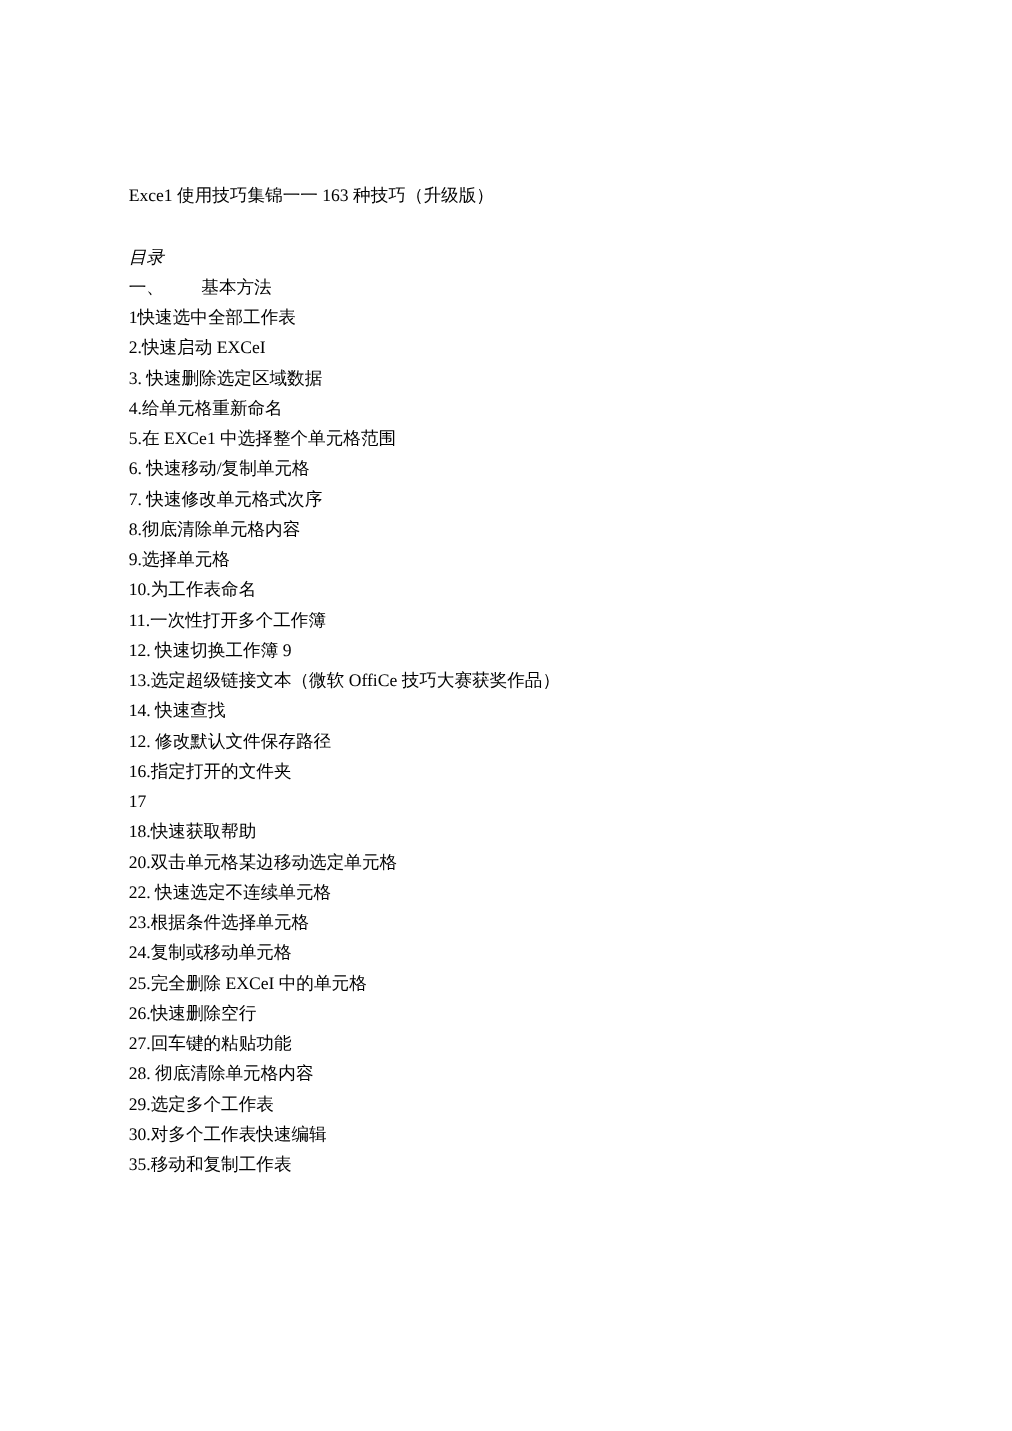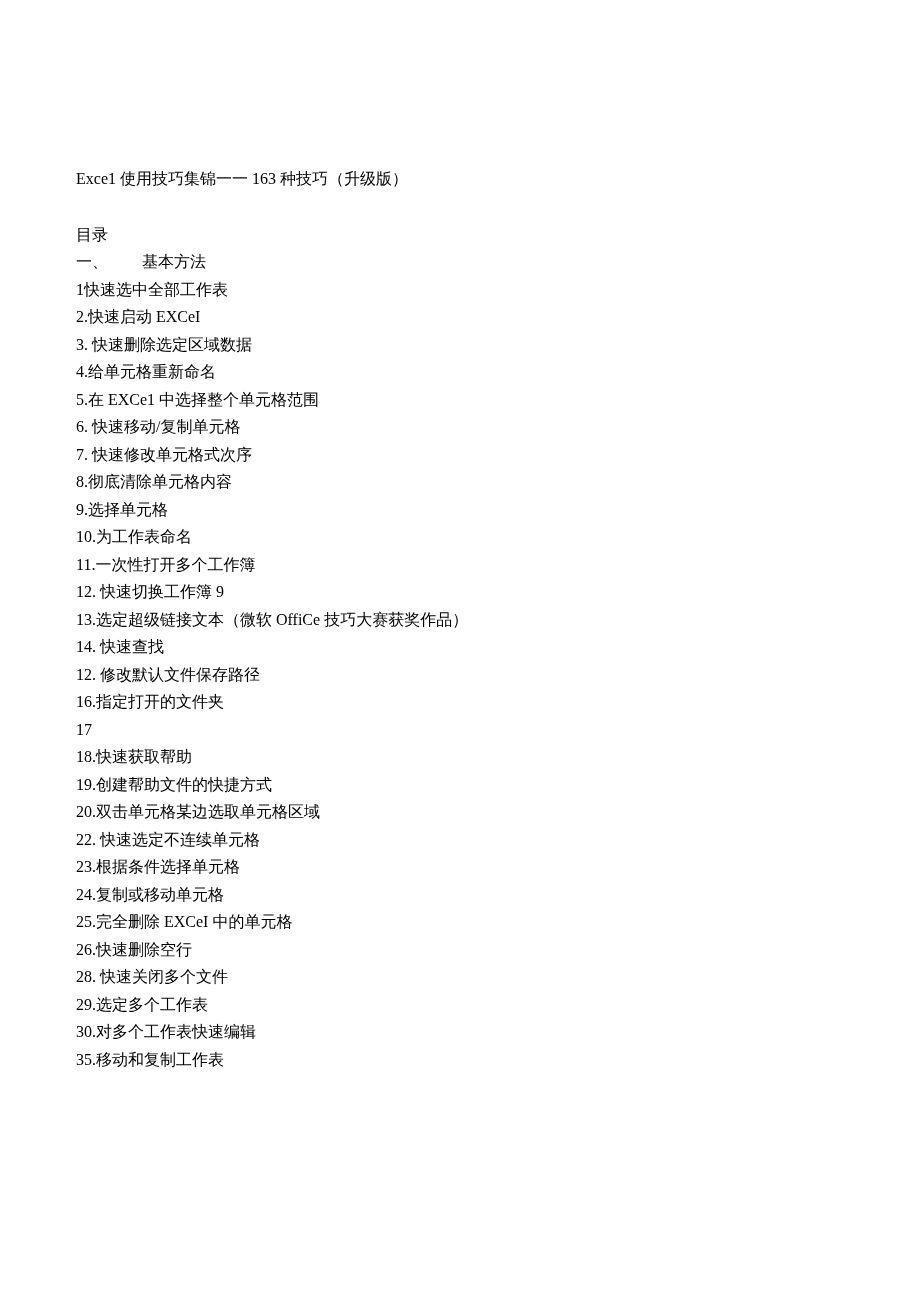--- a/index.html
+++ b/index.html
@@ -4,30 +4,31 @@
 <style>
   body {
     margin: 0;
     padding: 0;
     background: #ffffff;
     font-family: "SimSun", "宋体", serif;
     width: 920px;
     min-height: 1301px;
   }
   .page {
-    padding: 165px 160px 100px 76px;
+    padding: 165px 160px 100px 117px;
     font-size: 16px;
     color: #000000;
     line-height: 1.72;
   }
   .title {
     margin-bottom: 28px;
   }
   .heading {
     margin-top: 12px;
+    font-style: italic;
   }
   .section-heading {
     display: flex;
     gap: 34px;
   }
   .item {
     display: flex;
   }
   .num {
     min-width: 0;
@@ -113,26 +114,22 @@
       <span> .指定打开的文件夹</span>
     </div>
   <div class="item">
       <span class="num">17</span>
     </div>
   <div class="item">
       <span class="num">18</span>
       <span> .快速获取帮助</span>
     </div>
   <div class="item">
-      <span class="num">19</span>
-      <span> .创建帮助文件的快捷方式</span>
-    </div>
-  <div class="item">
       <span class="num">20</span>
-      <span> .双击单元格某边选取单元格区域</span>
+      <span> .双击单元格某边移动选定单元格</span>
     </div>
   <div class="item">
       <span class="num">22</span>
       <span> . 快速选定不连续单元格</span>
     </div>
   <div class="item">
       <span class="num">23</span>
       <span> .根据条件选择单元格</span>
     </div>
   <div class="item">
@@ -141,22 +138,26 @@
     </div>
   <div class="item">
       <span class="num">25</span>
       <span> .完全删除 EXCeI 中的单元格</span>
     </div>
   <div class="item">
       <span class="num">26</span>
       <span> .快速删除空行</span>
     </div>
   <div class="item">
+      <span class="num">27</span>
+      <span> .回车键的粘贴功能</span>
+    </div>
+  <div class="item">
       <span class="num">28</span>
-      <span> . 快速关闭多个文件</span>
+      <span> . 彻底清除单元格内容</span>
     </div>
   <div class="item">
       <span class="num">29</span>
       <span> .选定多个工作表</span>
     </div>
   <div class="item">
       <span class="num">30</span>
       <span> .对多个工作表快速编辑</span>
     </div>
   <div class="item">

